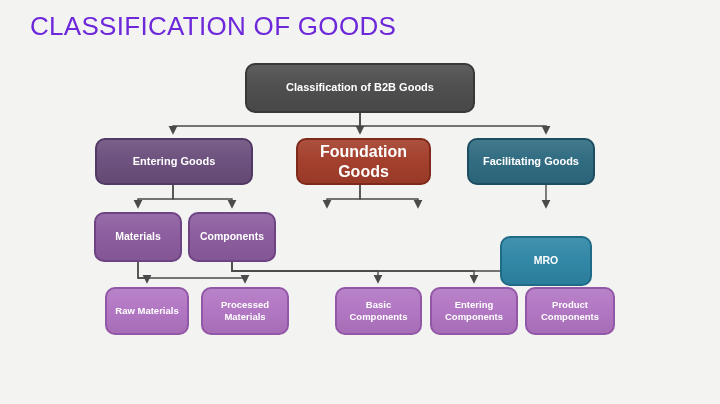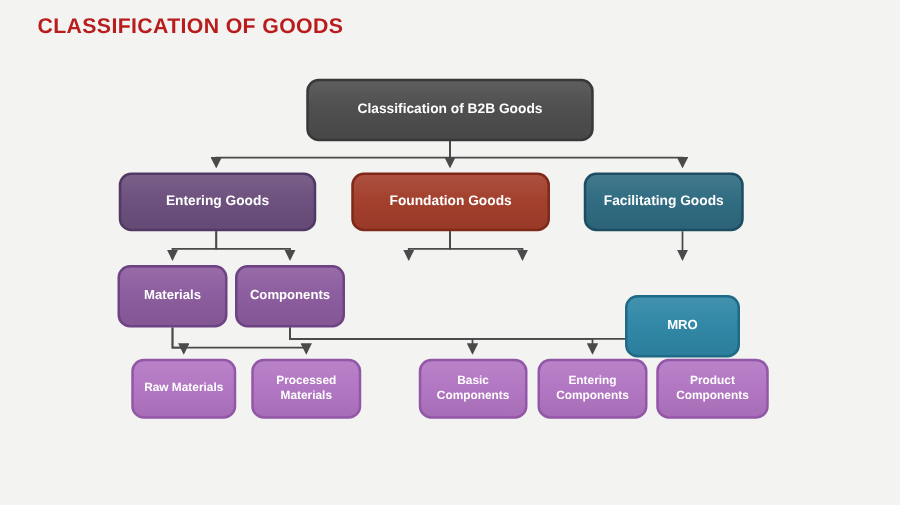--- a/index.html
+++ b/index.html
@@ -9,38 +9,38 @@
     font-family: "Liberation Sans", sans-serif;
     position: relative;
     overflow: hidden;
   }
   #slide {
     position: absolute; left: 0; top: 0;
     width: 720px; height: 404px;
   }
   #page-title {
     position: absolute; left: 30px; top: 11px;
-    font-size: 17px; font-weight: 700;
-    color: #b91c1c; letter-spacing: 0.3px;
+    font-size: 26px; font-weight: 400;
+    color: #6d28d9; letter-spacing: 0.3px;
   }
   .node {
     position: absolute;
     display: flex; align-items: center; justify-content: center;
     text-align: center;
     color: #ffffff; font-weight: 700;
     box-sizing: border-box;
     border-radius: 10px;
     line-height: 1.25;
     background-image: linear-gradient(180deg, rgba(255,255,255,0.10) 0%, rgba(255,255,255,0.02) 45%, rgba(0,0,0,0.06) 100%);
   }
   .node .node-label { padding: 2px 6px; }
 
   .n-root         { left:245px; top:63px;  width:230px; height:50px; background-color:#4c4c4c; border:2px solid #383838; font-size:11px; }
   .n-entering     { left:95px;  top:138px; width:158px; height:47px; background-color:#6b4e7c; border:2px solid #523864; font-size:11px; }
-  .n-foundation   { left:281px; top:138px; width:159px; height:47px; background-color:#a23d2a; border:2px solid #7f291a; font-size:11px; }
+  .n-foundation   { left:296px; top:138px; width:135px; height:47px; background-color:#a23d2a; border:2px solid #7f291a; font-size:16px; }
   .n-facilitating { left:467px; top:138px; width:128px; height:47px; background-color:#2e6a80; border:2px solid #1d4d60; font-size:11px; }
 
   .n-materials     { left:94px;  top:212px; width:88px; height:50px; background-color:#8b5b9d; border:2px solid #6e4383; font-size:10.5px; }
   .n-components    { left:188px; top:212px; width:88px; height:50px; background-color:#8b5b9d; border:2px solid #6e4383; font-size:10.5px; }
   .n-installations { left:282px; top:212px; width:90px; height:50px; background-color:#e34d2b; border:2px solid #b93415; font-size:10.5px; }
   .n-equipment     { left:374px; top:212px; width:90px; height:50px; background-color:#e34d2b; border:2px solid #b93415; font-size:10.5px; }
   .n-mro           { left:500px; top:212px; width:92px; height:50px; background-color:#2e86a5; border:2px solid #1f6a87; font-size:10.5px;margin-top:24px; }
 
   .n-raw      { left:105px; top:287px; width:84px; height:48px; background-color:#b175c2; border:2px solid #9257a6; font-size:9.5px; }
   .n-processed{ left:201px; top:287px; width:88px; height:48px; background-color:#b175c2; border:2px solid #9257a6; font-size:9.5px; }

